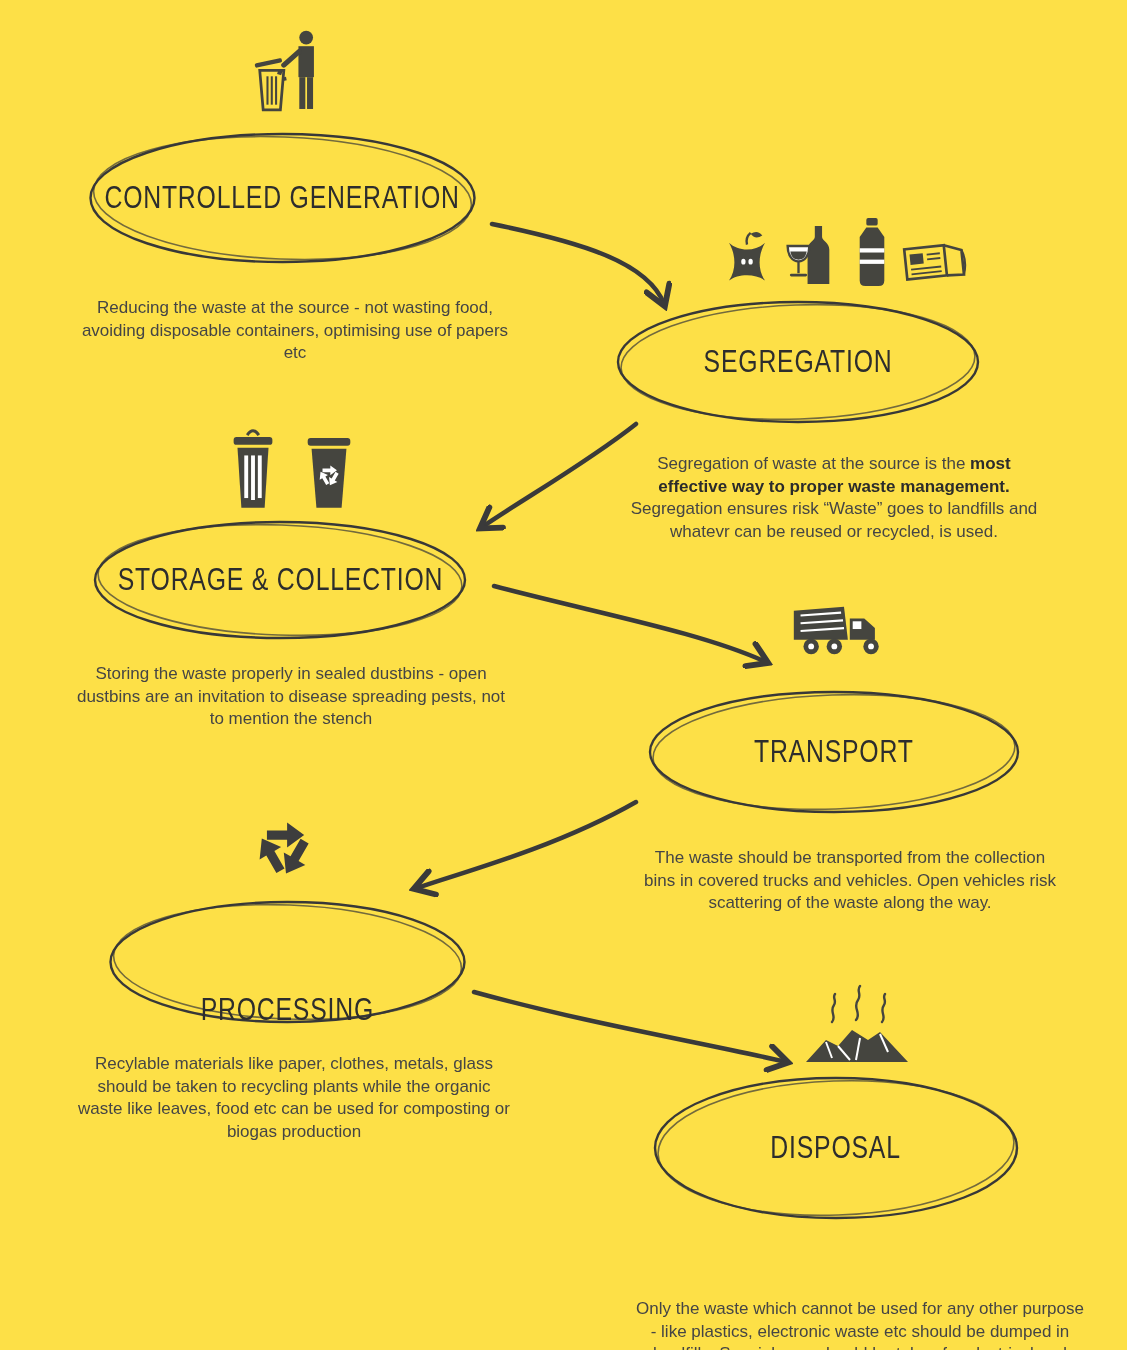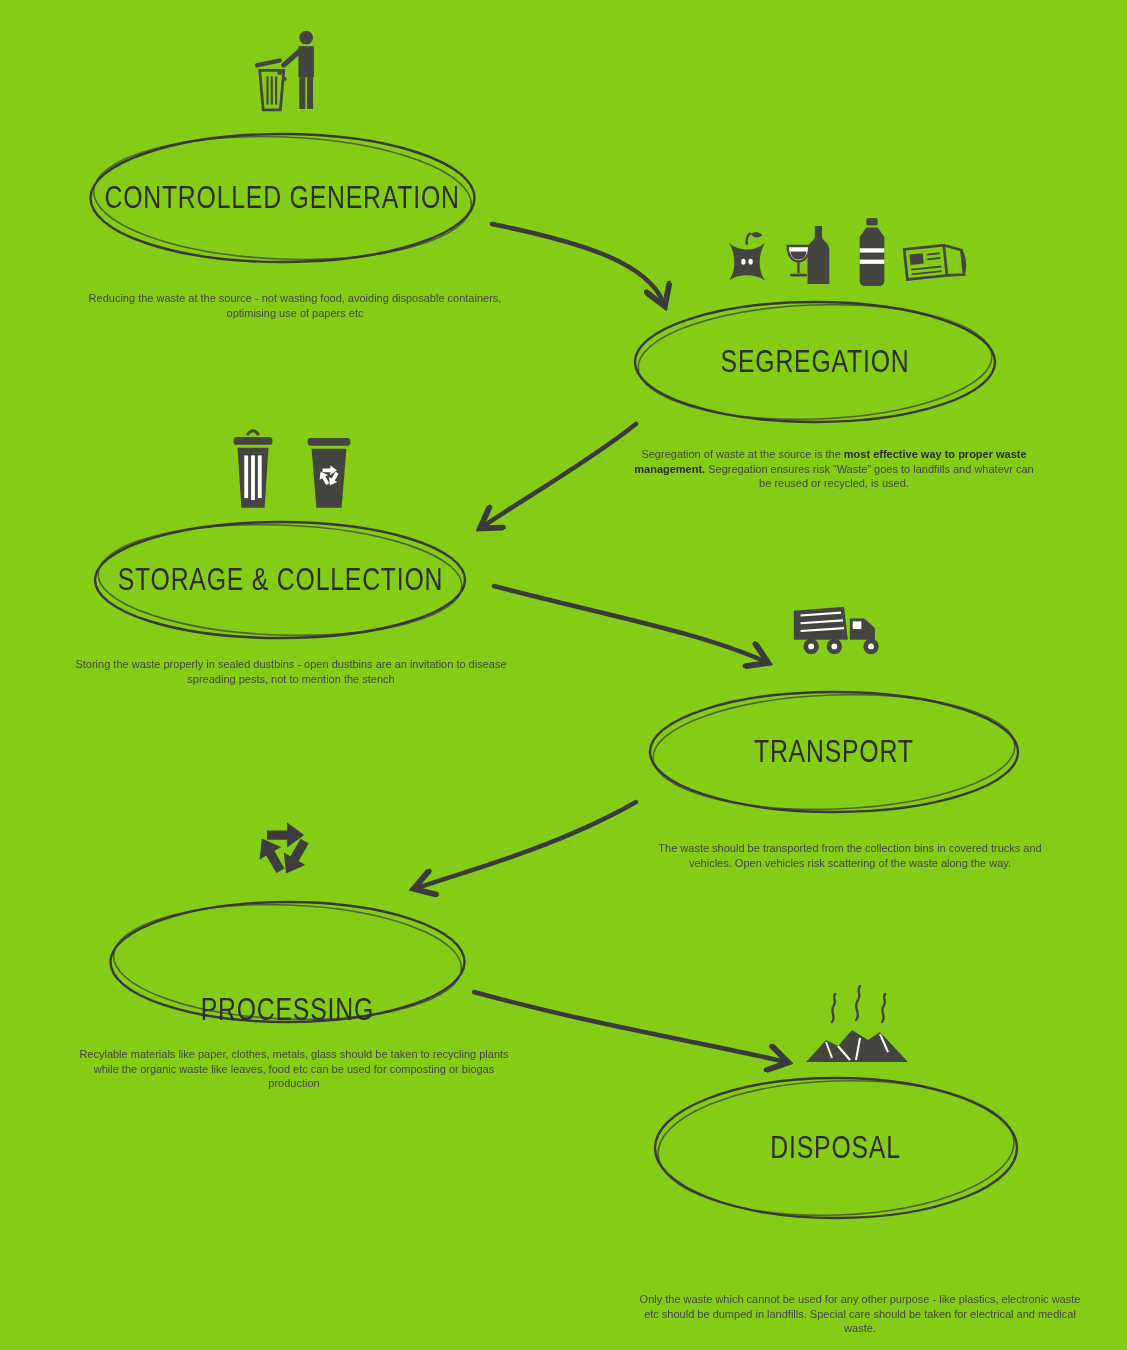--- a/index.html
+++ b/index.html
@@ -1,29 +1,29 @@
 <!DOCTYPE html>
 <html><head>
 <meta charset="utf-8">
 <style>
   html,body { margin:0; padding:0; background:#ffffff; }
   .canvas {
-    position:relative; width:1127px; height:1350px; background:#84cc16;
+    position:relative; width:1127px; height:1350px; background:#fde047;
     font-family:"Liberation Sans", sans-serif; overflow:hidden;
   }
   .icon { position:absolute; }
   .oval { position:absolute; display:flex; align-items:center; justify-content:center; }
   .oval .ring { position:absolute; left:0; top:0; width:100%; height:100%; }
   .oval-title {
     position:relative; z-index:1; white-space:nowrap;
     font-size:31px; letter-spacing:1px; color:#2d2d2d; font-weight:400;
     transform:scaleX(0.8);
   }
   .desc {
-    position:absolute; text-align:center; font-size:11px; line-height:1.33;
+    position:absolute; text-align:center; font-size:17px; line-height:1.33;
     color:#454545;
   }
   .desc .b { font-weight:700; color:#2b2b2b; }
   #arrows { position:absolute; left:0; top:0; pointer-events:none; }
   .ink-fill { fill:#45453f; }
   .ink-stroke { stroke:#45453f; fill:none; }
 </style>
 </head>
 <body>
 
@@ -115,21 +115,21 @@
           <line x1="27" y1="21" x2="41" y2="21" stroke="#45453f" stroke-width="2"></line>
           <line x1="9" y1="30" x2="41" y2="30" stroke="#45453f" stroke-width="2"></line>
           <line x1="9" y1="35" x2="41" y2="35" stroke="#45453f" stroke-width="2"></line>
           <path d="M46,8 l18,7 v26 l-18,-1" fill="none" stroke="#45453f" stroke-width="2.8"></path>
           <path d="M64,15 q5,12 0,26" fill="none" stroke="#45453f" stroke-width="2.2"></path>
         </g>
       </svg>
     </span>
   </div>
 
-  <div class="oval" style="left:630px; top:296px; width:370px; height:132px;">
+  <div class="oval" style="left:613px; top:296px; width:370px; height:132px;">
     <svg class="ring" viewBox="0 0 370 132">
       <ellipse cx="185" cy="66" rx="180" ry="60" fill="none" stroke="#383838" stroke-width="2.4"></ellipse>
       <ellipse cx="185" cy="66" rx="177" ry="57" fill="none" stroke="#383838" stroke-width="1.6" opacity="0.7" transform="rotate(-2 185 66)"></ellipse>
     </svg>
     <div class="oval-title">SEGREGATION</div>
   </div>
 
   <p class="desc" style="left:628px; top:436px; width:412px;"><span>Segregation of waste at the source is the </span><span class="b">most effective way to proper waste management.</span><span> Segregation ensures risk “Waste” goes to landfills and whatevr can be reused or recycled, is used.</span></p>
 
   <div class="icon" style="left:222px; top:428px; width:142px; height:88px; display:flex; gap:14px; align-items:flex-end; position:absolute;">

